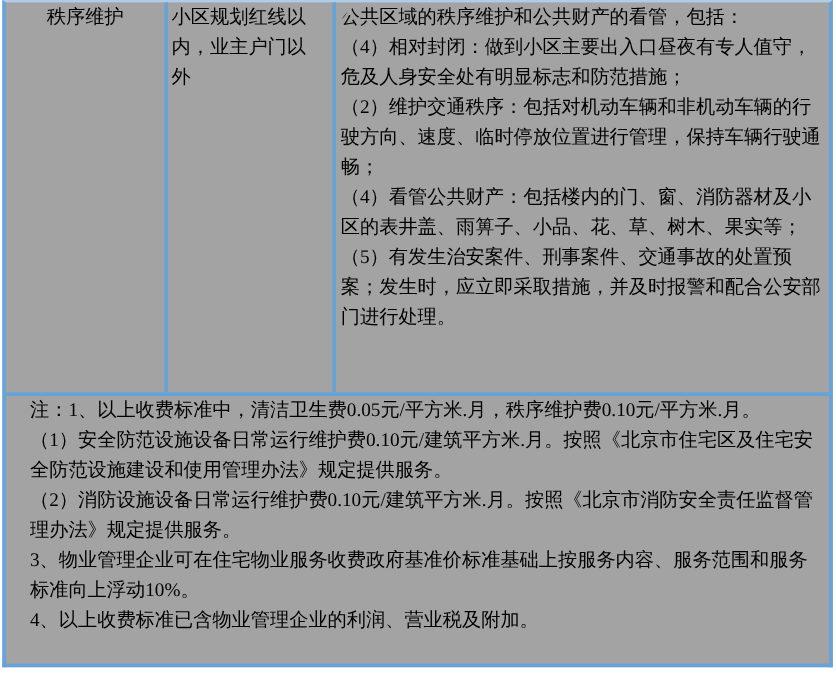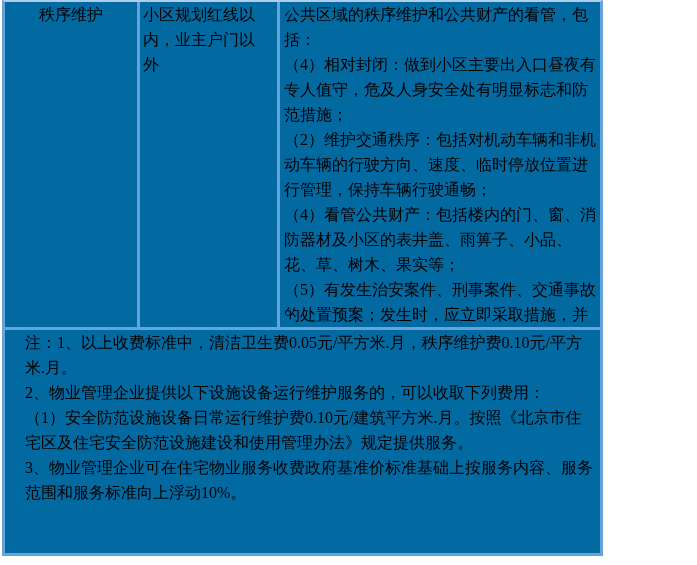--- a/index.html
+++ b/index.html
@@ -13,28 +13,28 @@
   body {
     font-family: "Liberation Serif", "DejaVu Serif", serif;
     color: #000000;
     font-size: 16px;
     line-height: 25px;
   }
   .sheet {
     position: absolute;
     left: 2px;
     top: 0;
-    width: 601px;
+    width: 692px;
     height: 556px;
     box-sizing: border-box;
     border-left: 3px solid #66a3db;
     border-right: 3px solid #66a3db;
     border-bottom: 3px solid #66a3db;
     border-top: 2px solid #aecde9;
-    background: #0369a1;
+    background: #a3a3a3;
   }
   .row-main {
     display: flex;
     height: 328px;
     box-sizing: border-box;
     border-bottom: 3px solid #66a3db;
   }
   .cell {
     box-sizing: border-box;
     overflow: hidden;
@@ -85,17 +85,18 @@
     <div class="cell cell-content">
         <div class="para"><span>公共区域的秩序维护和公共财产的看管，包括：</span></div>
         <div class="para"><span>（4）相对封闭：做到小区主要出入口昼夜有专人值守，危及人身安全处有明显标志和防范措施；</span></div>
         <div class="para"><span>（2）维护交通秩序：包括对机动车辆和非机动车辆的行驶方向、速度、临时停放位置进行管理，保持车辆行驶通畅；</span></div>
         <div class="para"><span>（4）看管公共财产：包括楼内的门、窗、消防器材及小区的表井盖、雨箅子、小品、花、草、树木、果实等；</span></div>
         <div class="para"><span>（5）有发生治安案件、刑事案件、交通事故的处置预案；发生时，应立即采取措施，并及时报警和配合公安部门进行处理。</span></div>
       </div>
   </div>
   <div class="notes">
       <div class="para"><span>注：1、以上收费标准中，清洁卫生费0.05元/平方米.月，秩序维护费0.10元/平方米.月。</span></div>
-      <div class="para"><span>2、物业管理企业提供以下设施设备运行维护服务的，可以收取下列费用：</span></div>
       <div class="para"><span>（1）安全防范设施设备日常运行维护费0.10元/建筑平方米.月。按照《北京市住宅区及住宅安全防范设施建设和使用管理办法》规定提供服务。</span></div>
+      <div class="para"><span>（2）消防设施设备日常运行维护费0.10元/建筑平方米.月。按照《北京市消防安全责任监督管理办法》规定提供服务。</span></div>
       <div class="para"><span>3、物业管理企业可在住宅物业服务收费政府基准价标准基础上按服务内容、服务范围和服务标准向上浮动10%。</span></div>
+      <div class="para"><span>4、以上收费标准已含物业管理企业的利润、营业税及附加。</span></div>
     </div>
 </div>
 
 </body></html>

